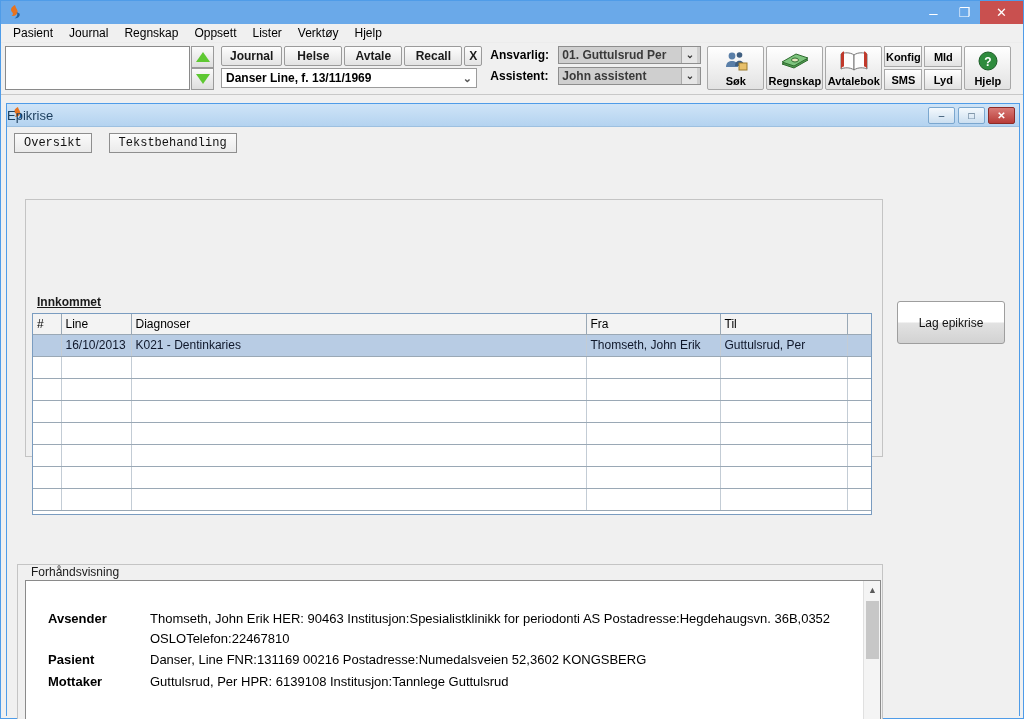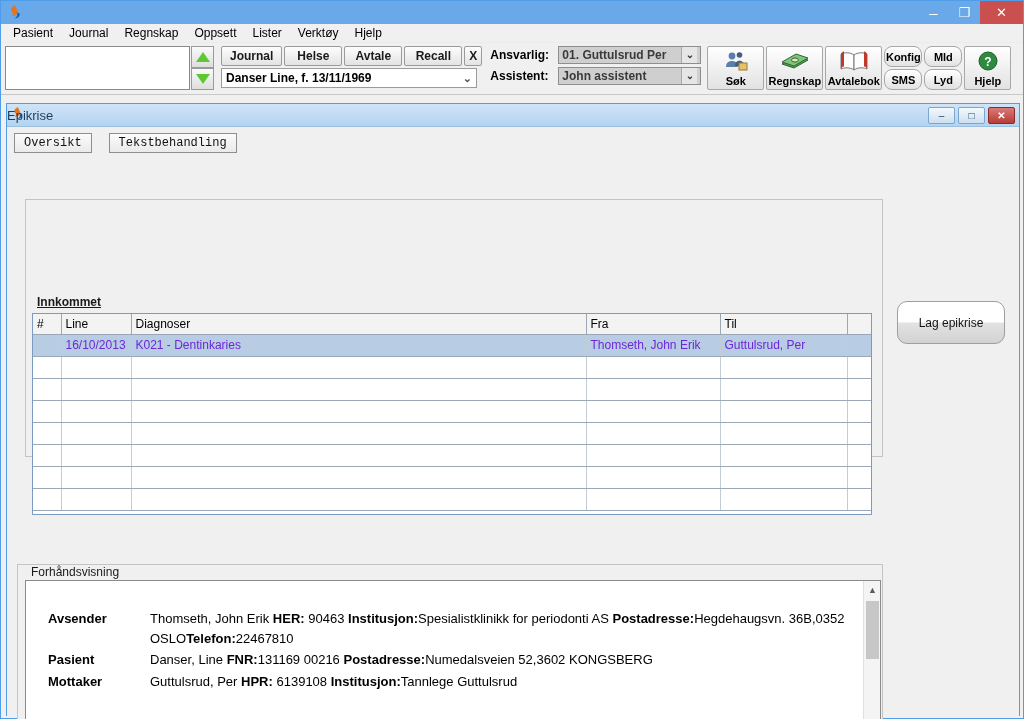--- a/index.html
+++ b/index.html
@@ -153,21 +153,21 @@
     background: linear-gradient(#ffffff,#e2e2e2);
     display: flex; flex-direction: column; align-items: center; justify-content: flex-end;
     padding-bottom: 2px;
   }
   .icon-btn .glyph { flex: 1; display: flex; align-items: center; justify-content: center; font-size: 19px; }
   .icon-btn .cap { font-size: 11px; font-weight: bold; }
   #text-buttons { display: flex; flex-direction: column; gap: 2px; margin-left: 2px; }
   .text-btn-row { display: flex; gap: 2px; }
   .text-btn {
     width: 38px; height: 21px;
-    border: 1px solid #a8a8a8; border-radius: 8px;
+    border: 1px solid #a8a8a8; border-radius: 0;
     background: linear-gradient(#ffffff,#e2e2e2);
     font-size: 11px; font-weight: bold;
     display: flex; align-items: center; justify-content: center;
   }
   .help-btn {
     width: 47px; height: 44px; margin-left: 2px;
     border: 1px solid #a8a8a8; border-radius: 2px;
     background: linear-gradient(#ffffff,#e2e2e2);
     display: flex; flex-direction: column; align-items: center; justify-content: flex-end;
     padding-bottom: 2px;
@@ -252,21 +252,21 @@
     border-bottom: 1px solid #9aa8b5;
     font-size: 12px; font-weight: normal;
     text-align: left; padding: 0 4px;
     color: #000;
   }
   table.grid td {
     height: 22px;
     border-right: 1px solid #c3ccd5;
     border-bottom: 1px solid #9aa8b5;
     font-size: 12px; padding: 0 4px;
-    color: #6d28d9;
+    color: #0f172a;
     background: #fff;
     overflow: hidden; white-space: nowrap;
   }
   table.grid tr.selected td { background: #b8cce4; }
   col.c-num { width: 28px; }
   col.c-date { width: 70px; }
   col.c-diag { width: 455px; }
   col.c-fra  { width: 134px; }
   col.c-til  { width: 127px; }
   col.c-pad  { width: 26px; }
@@ -299,21 +299,21 @@
     position: absolute;
     left: 0; top: 0; right: 18px; bottom: 0;
     padding: 28px 14px 0 22px;
     font-size: 13px;
     color: #000;
     line-height: 1.5;
   }
   .meta-row { display: flex; margin-bottom: 2px; }
   .meta-key { width: 102px; font-weight: bold; flex-shrink: 0; }
   .meta-val { flex: 1; }
-  .meta-val b { font-weight: bold; }
+  .meta-val b { font-weight: normal; }
   #links-row {
     margin-top: 26px;
     color: #2222dd;
     font-size: 12.5px;
     line-height: 1.45;
     max-width: 700px;
   }
 
   
   #preview-scroll {
@@ -333,21 +333,21 @@
     top: 20px; left: 2px;
     width: 13px; height: 58px;
     background: #c7c7c7;
   }
 
   
   #btn-lag-epikrise {
     position: absolute;
     left: 890px; top: 174px;
     width: 108px; height: 43px;
-    border: 1px solid #9e9e9e; border-radius: 10px;
+    border: 1px solid #9e9e9e; border-radius: 3px;
     background: linear-gradient(#ffffff 0%, #ffffff 48%, #e2e2e2 52%, #d2d2d2 100%);
     font-size: 12px; color: #111;
     display: flex; align-items: center; justify-content: center; text-align: center;
   }
 </style>
 </head>
 <body>
 
 <div id="app-window">
 

